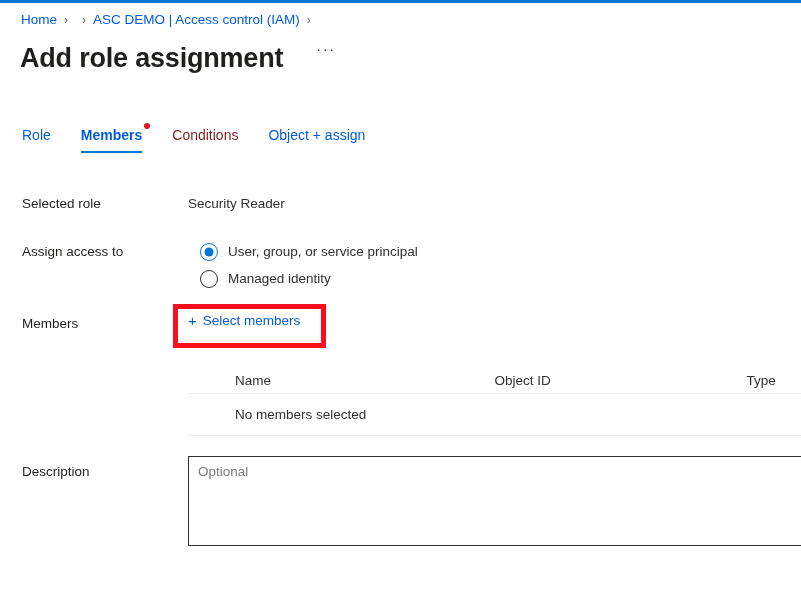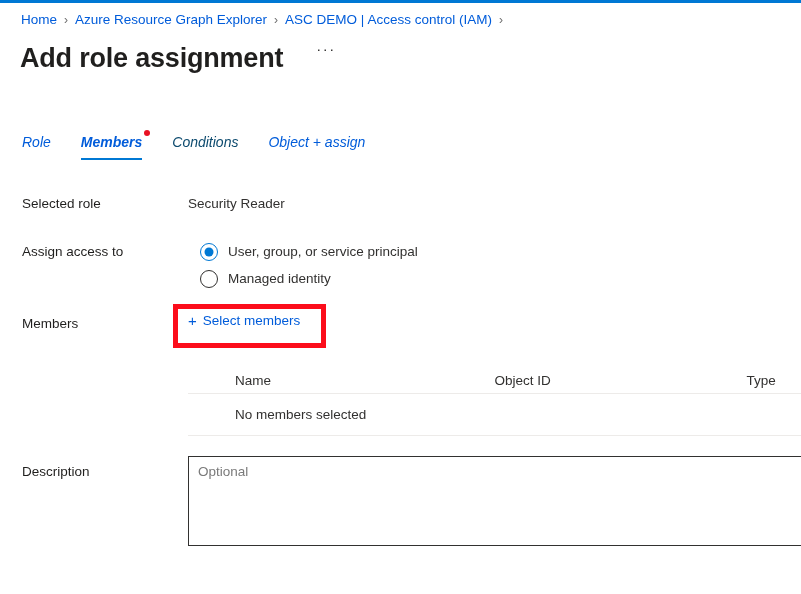--- a/index.html
+++ b/index.html
@@ -68,25 +68,24 @@
     margin-bottom: 5px;
     color: #323130;
     font-size: 15px;
     letter-spacing: 1.5px;
     cursor: pointer;
     line-height: 14px;
   }
   
   .tabs {
     position: absolute;
-    top: 133px;
+    top: 126px;
     left: 22px;
     display: flex;
     align-items: flex-start;
-    font-style: italic;
   }
   .tab {
     position: relative;
     font-size: 14px;
     line-height: 19px;
     color: #015cda;
     padding: 0 0 8px 0;
     margin-right: 30px;
     cursor: pointer;
     white-space: nowrap;
@@ -98,21 +97,21 @@
   .tab.active::after {
     content: "";
     position: absolute;
     left: 0;
     right: 0;
     bottom: 0;
     height: 2px;
     background: #0078d4;
   }
   .tab.disabled {
-    color: #0c4a6e;
+    color: #7f1d1d;
     cursor: default;
   }
   .tab-dot {
     position: absolute;
     top: -3px;
     right: -8px;
     width: 6px;
     height: 6px;
     border-radius: 50%;
     background: #e81123;
@@ -255,21 +254,20 @@
 </head>
 <body>
 
 <div id="app">
 
   <div class="top-accent-bar"></div>
 
   <nav class="breadcrumb">
     <span class="crumb-link">Home</span>
     <span class="crumb-sep">›</span>
-    <span class="crumb-link">Azure Resource Graph Explorer</span>
     <span class="crumb-sep">›</span>
     <span class="crumb-link">ASC DEMO | Access control (IAM)</span>
     <span class="crumb-sep">›</span>
   </nav>
 
   <div class="title-row">
     <div class="page-title">Add role assignment</div>
     <div class="title-ellipsis">···</div>
   </div>
 

